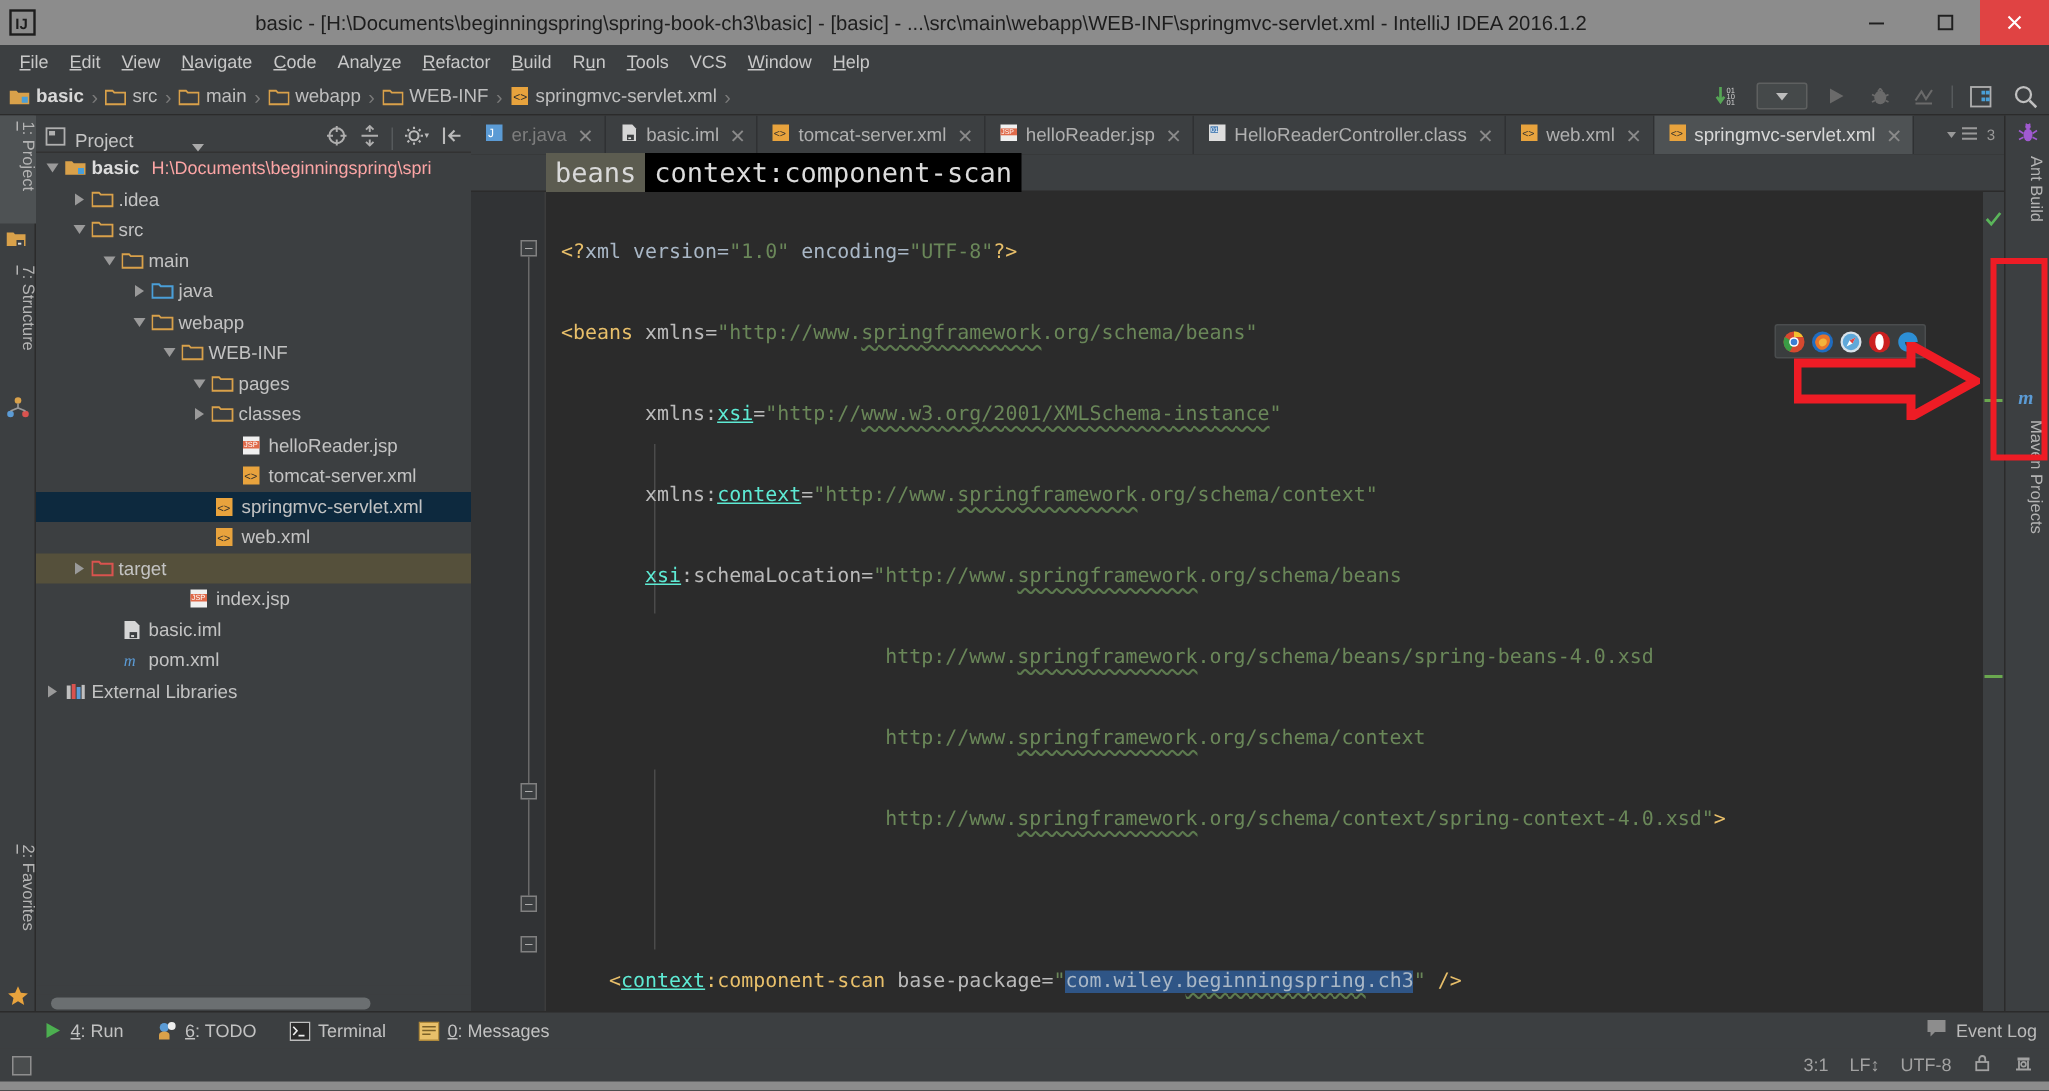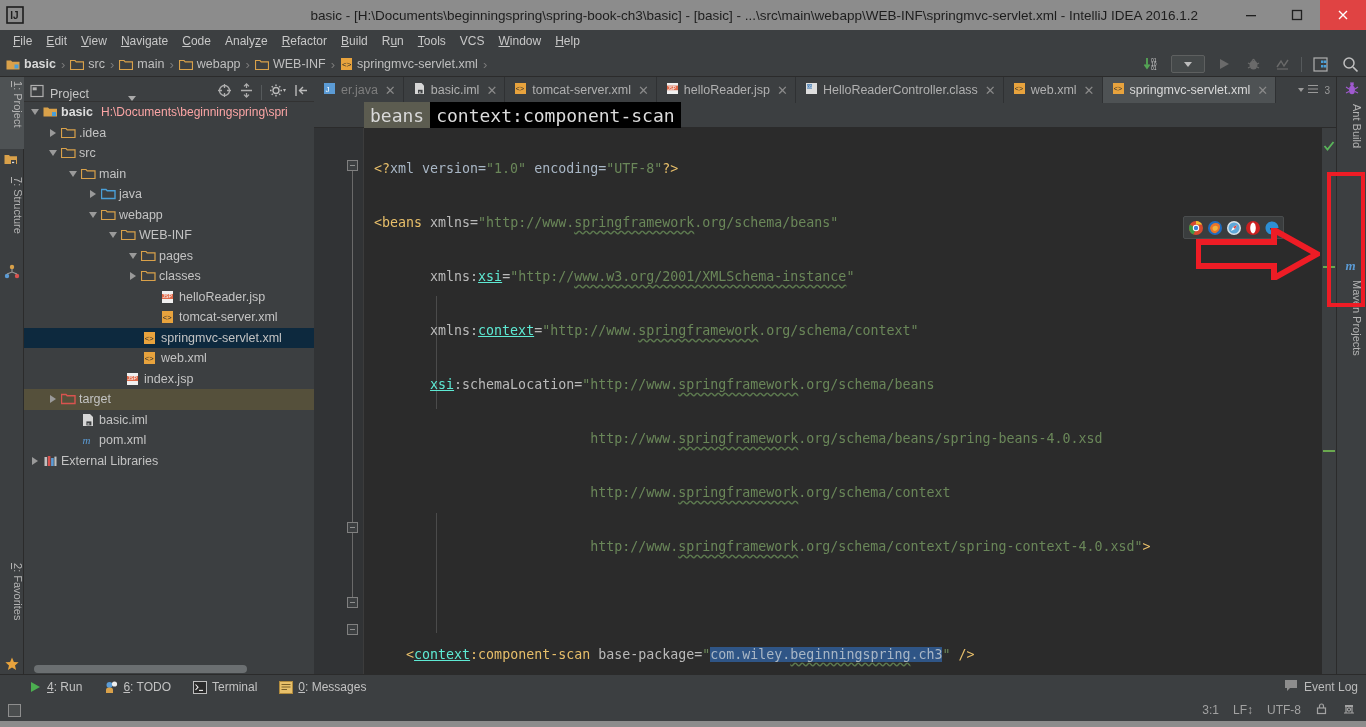--- a/index.html
+++ b/index.html
@@ -15,21 +15,21 @@
   
   .titlebar{
     position:absolute; left:0; top:0; width:1366px; height:30px;
     background:#8c8c8c; display:flex; align-items:center;
   }
   .tb-logo{
     width:30px; height:30px; display:flex; align-items:center; justify-content:center;
   }
   .tb-logo svg{ display:block; }
   .tb-title{
-    flex:1; text-align:right; color:#1d1d1d; font-size:13.5px;
+    flex:1; text-align:center; color:#1d1d1d; font-size:13.5px;
     white-space:nowrap; overflow:hidden; padding-right:30px;
   }
   .tb-btns{ display:flex; height:30px; }
   .tb-btn{
     width:46px; height:30px; display:flex; align-items:center; justify-content:center;
     color:#1f1f1f;
   }
   .tb-btn.close{ background:#e04343; color:#fff; }
   .tb-btn svg{ display:block; }
 
@@ -588,43 +588,43 @@
         <span style="width:117px"></span>
         <span class="ficon">
           <svg width="14" height="14" viewBox="0 0 14 14">
               <rect x="1" y="1" width="11" height="12" fill="#e8a33d"></rect>
               <text x="1.8" y="10" font-family="Liberation Sans" font-size="7.5" fill="#2b2b2b">&lt;&gt;</text>
             </svg>
         </span>
         <span class="rlabel">web.xml</span>
       </div>
 
+      <div class="row mod">
+        <span style="width:22px"></span>
+        <span class="tri r">
+            <i></i>
+          </span>
+        <span class="ficon">
+          <svg width="15" height="14" viewBox="0 0 15 14">
+              <path d="M0.5 2.5 L5 2.5 L6.2 3.8 L14 3.8 L14 11.5 L0.5 11.5 Z" fill="none" stroke="#d9534f" stroke-width="1.4"></path>
+            </svg>
+        </span>
+        <span class="rlabel">target</span>
+      </div>
+
       <div class="row">
         <span style="width:100px"></span>
         <span class="ficon">
           <svg width="14" height="14" viewBox="0 0 14 14">
               <rect x="1" y="1" width="11" height="12" fill="#f0f0f0"></rect>
               <rect x="1" y="4" width="11" height="5" fill="#e06a4a"></rect>
               <text x="1.6" y="8.3" font-family="Liberation Sans" font-size="5" fill="#fff">JSP</text>
             </svg>
         </span>
         <span class="rlabel">index.jsp</span>
-      </div>
-
-      <div class="row mod">
-        <span style="width:22px"></span>
-        <span class="tri r">
-            <i></i>
-          </span>
-        <span class="ficon">
-          <svg width="15" height="14" viewBox="0 0 15 14">
-              <path d="M0.5 2.5 L5 2.5 L6.2 3.8 L14 3.8 L14 11.5 L0.5 11.5 Z" fill="none" stroke="#d9534f" stroke-width="1.4"></path>
-            </svg>
-        </span>
-        <span class="rlabel">target</span>
       </div>
 
       <div class="row">
         <span style="width:55px"></span>
         <span class="ficon">
           <svg width="14" height="14" viewBox="0 0 14 14">
               <path d="M2 1 L9 1 L12 4 L12 13 L2 13 Z" fill="#d6d6d6"></path>
               <rect x="5.4" y="8.4" width="5" height="4" fill="#3c3f41"></rect>
               <rect x="6.4" y="10.4" width="2" height="1.2" fill="#ddd"></rect>
             </svg>

